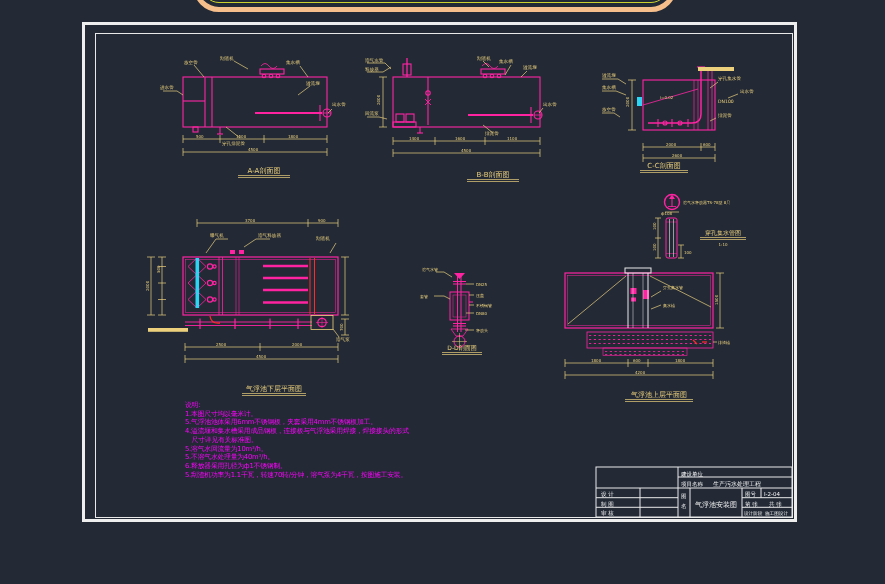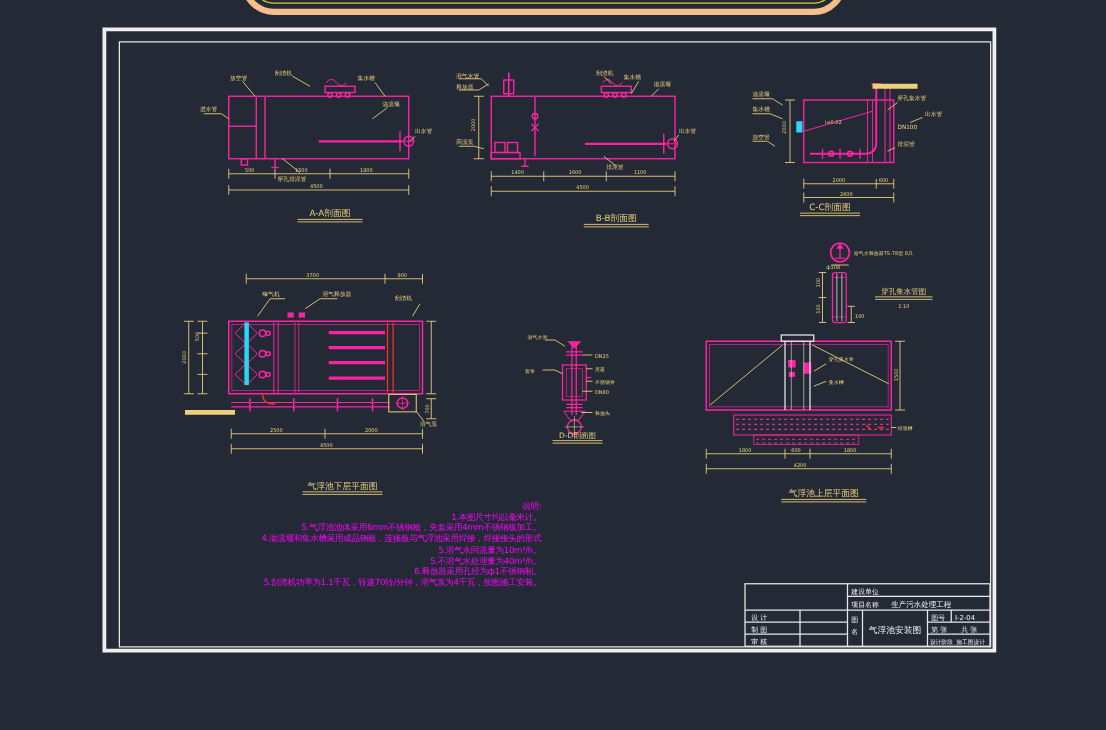--- a/index.html
+++ b/index.html
@@ -1,21 +1,21 @@
 <!DOCTYPE html>
 <html><head>
 <meta charset="utf-8">
 <style>
   html,body{margin:0;padding:0;}
   body{
     width:885px;height:584px;position:relative;overflow:hidden;
     background:#232a36;
     font-family:"DejaVu Sans",sans-serif;
   }
-  .abs{position:absolute;text-align:right;}
+  .abs{position:absolute;}
   
   .top-tab{
     left:193px;top:-40px;width:484px;height:52px;
     border:5px solid #f6be8a;border-radius:30px;
     box-sizing:border-box;
   }
   .top-tab-inner{
     position:absolute;inset:4px;border:1.5px solid #cdd12e;border-radius:25px;
   }
   
@@ -383,20 +383,21 @@
   <g class="yl">
       <path d="M70,214.5 H138 M70,216.5 H138"></path>
     </g>
 </svg>
 
 <div class="abs notes">
   <div>说明:</div>
   <div>1.本图尺寸均以毫米计。</div>
   <div>5.气浮池池体采用6mm不锈钢板，夹套采用4mm不锈钢板加工。</div>
   <div>4.溢流堰和集水槽采用成品钢板，连接板与气浮池采用焊接，焊接接头的形式</div>
+  <div>　尺寸详见有关标准图。</div>
   <div>5.溶气水回流量为10m³/h。</div>
   <div>5.不溶气水处理量为40m³/h。</div>
   <div>6.释放器采用孔径为ф1不锈钢制。</div>
   <div>5.刮渣机功率为1.1千瓦，转速70转/分钟，溶气泵为4千瓦，按图施工安装。</div>
 </div>
 
 <svg style="left:593px;top:464px" width="202" height="56" viewBox="0 0 202 56">
   <g class="wt" stroke-width="1">
     <rect x="3" y="3" width="196" height="50"></rect>
     <path d="M85,13 H199"></path>

